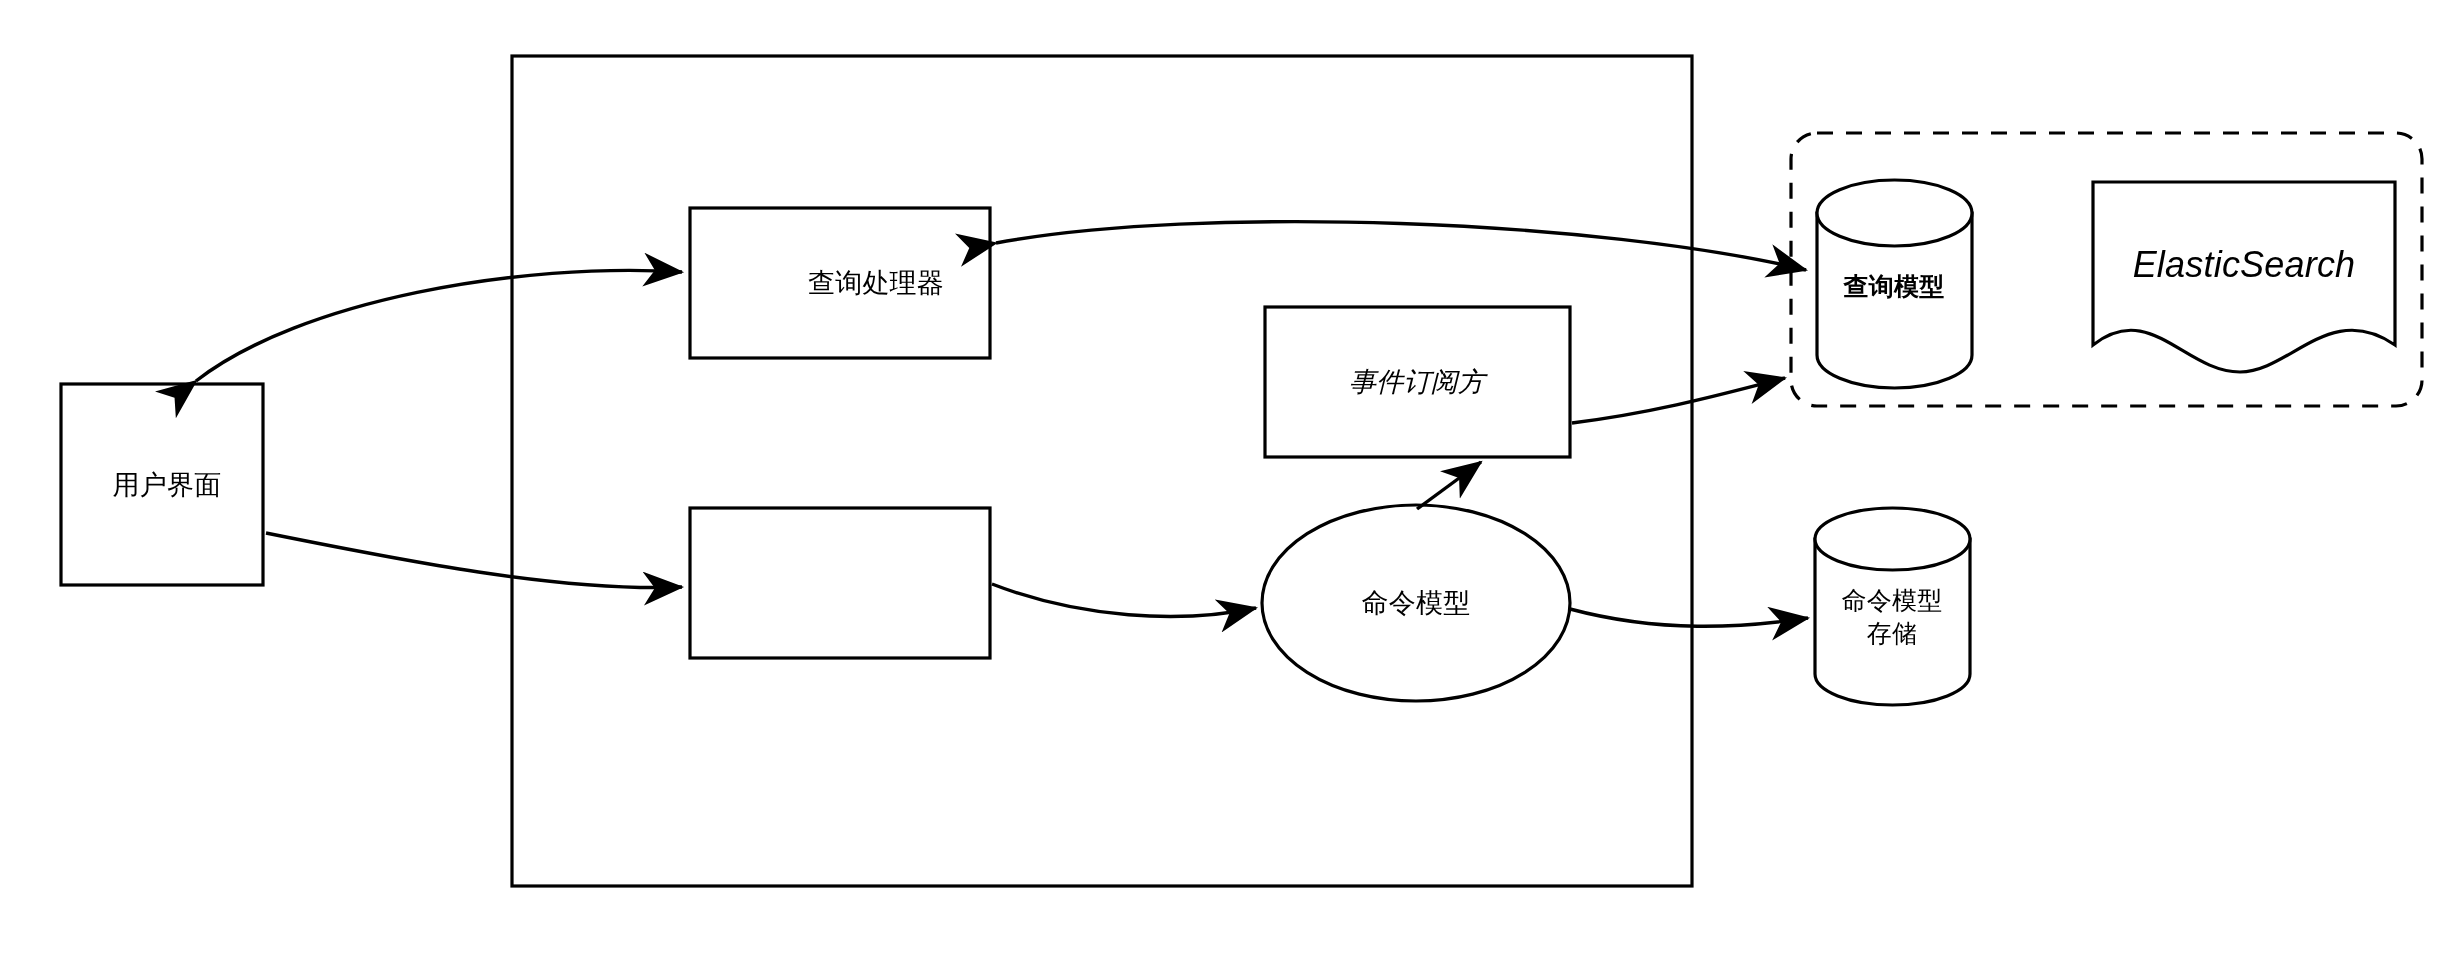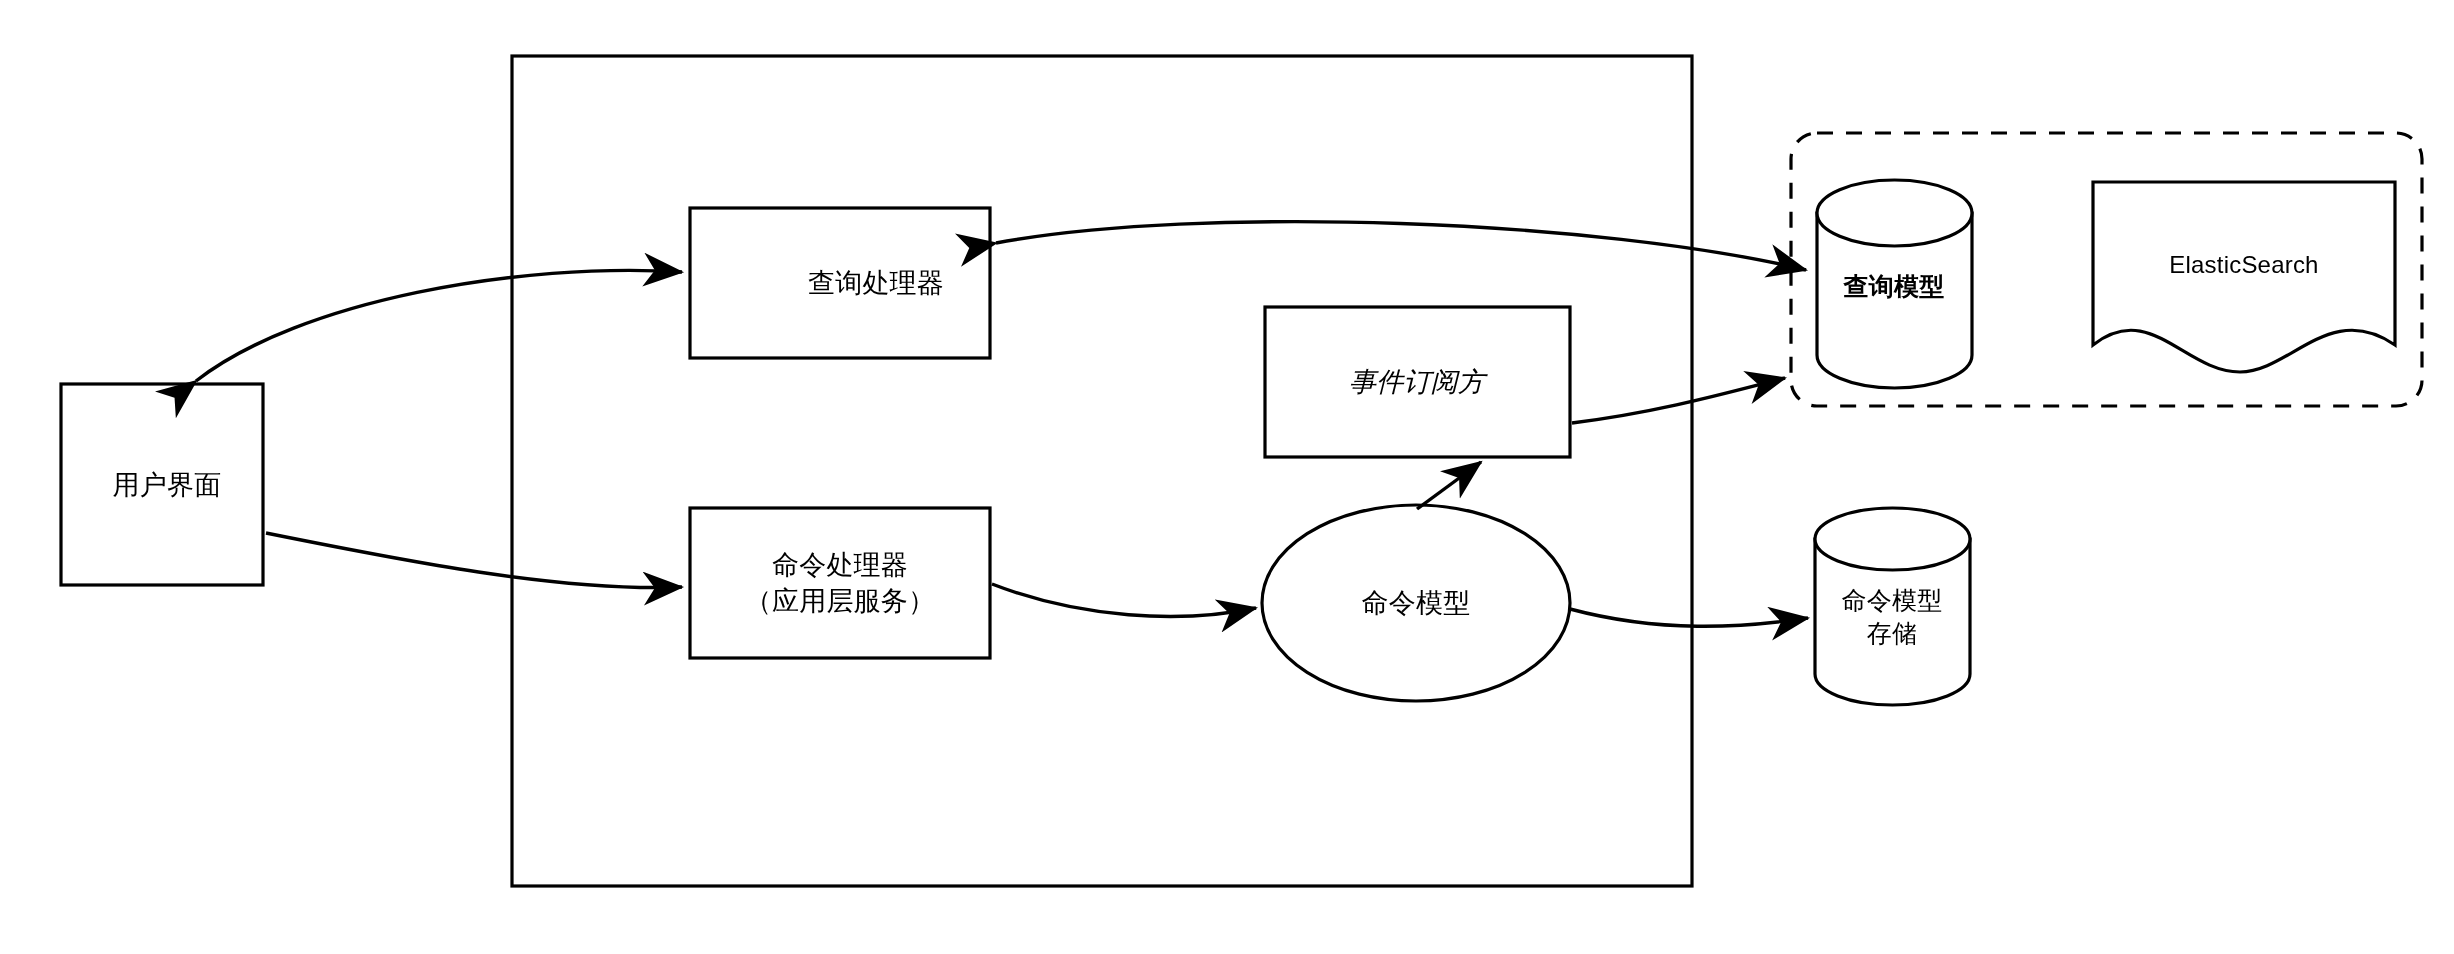--- a/index.html
+++ b/index.html
@@ -5,21 +5,21 @@
   html,body{margin:0;padding:0;background:#ffffff;}
   body{width:2454px;height:954px;font-family:"Liberation Sans","DejaVu Sans",sans-serif;}
   #stage{position:relative;width:2454px;height:954px;overflow:hidden;background:#fff;}
   svg.layer{position:absolute;left:0;top:0;width:2454px;height:954px;}
   .shape-stroke{fill:#ffffff;stroke:#000000;stroke-width:3.2;}
   .dashed-group{fill:none;stroke:#000000;stroke-width:3.2;stroke-dasharray:16 13;}
   .edge{fill:none;stroke:#000000;stroke-width:3.4;}
   .lbl{position:absolute;color:#000000;font-size:27px;line-height:1.32;text-align:center;
        white-space:pre-line;transform:translate(-50%,-50%);letter-spacing:.2px;}
   .lbl-cn{font-family:"DejaVu Sans","Liberation Sans",sans-serif;}
-  .lbl-en{font-family:"Liberation Sans","DejaVu Sans",sans-serif;font-size:24px;}
+  .lbl-en{font-family:"Liberation Sans","DejaVu Sans",sans-serif;font-size:36px;font-style:italic;}
 </style>
 </head>
 <body>
 
 <div id="stage">
 
   <svg class="layer" viewBox="0 0 2454 954">
     <defs>
       <marker id="ah" markerWidth="14" markerHeight="14" refX="11.4" refY="5" orient="auto" markerUnits="strokeWidth">
         <path d="M0,0 L12,5 L0,10 L3.4,5 z" fill="#000"></path>
@@ -67,22 +67,20 @@
 
     <path class="edge" marker-end="url(#ah)" d="M1572,423 C1660,412 1730,392 1785,378"></path>
 
     <path class="edge" marker-end="url(#ah)" d="M1570,609 C1660,633 1740,628 1808,618"></path>
   </svg>
 
   <div class="lbl lbl-cn" style="left:167px;top:485px;">用户界面</div>
 
   <div class="lbl lbl-cn" style="left:876px;top:283px;">查询处理器</div>
 
-  <div class="lbl lbl-cn" style="left:840px;top:583px;">命令处理器
-（应用层服务）</div>
 
   <div class="lbl lbl-cn" style="left:1417px;top:382px;font-style:italic;">事件订阅方</div>
 
   <div class="lbl lbl-cn" style="left:1416px;top:603px;">命令模型</div>
 
   <div class="lbl lbl-cn" style="left:1894px;top:286px;font-size:25px;font-weight:bold;">查询模型</div>
 
   <div class="lbl lbl-cn" style="left:1892px;top:617px;font-size:25px;">命令模型
 存储</div>
 

